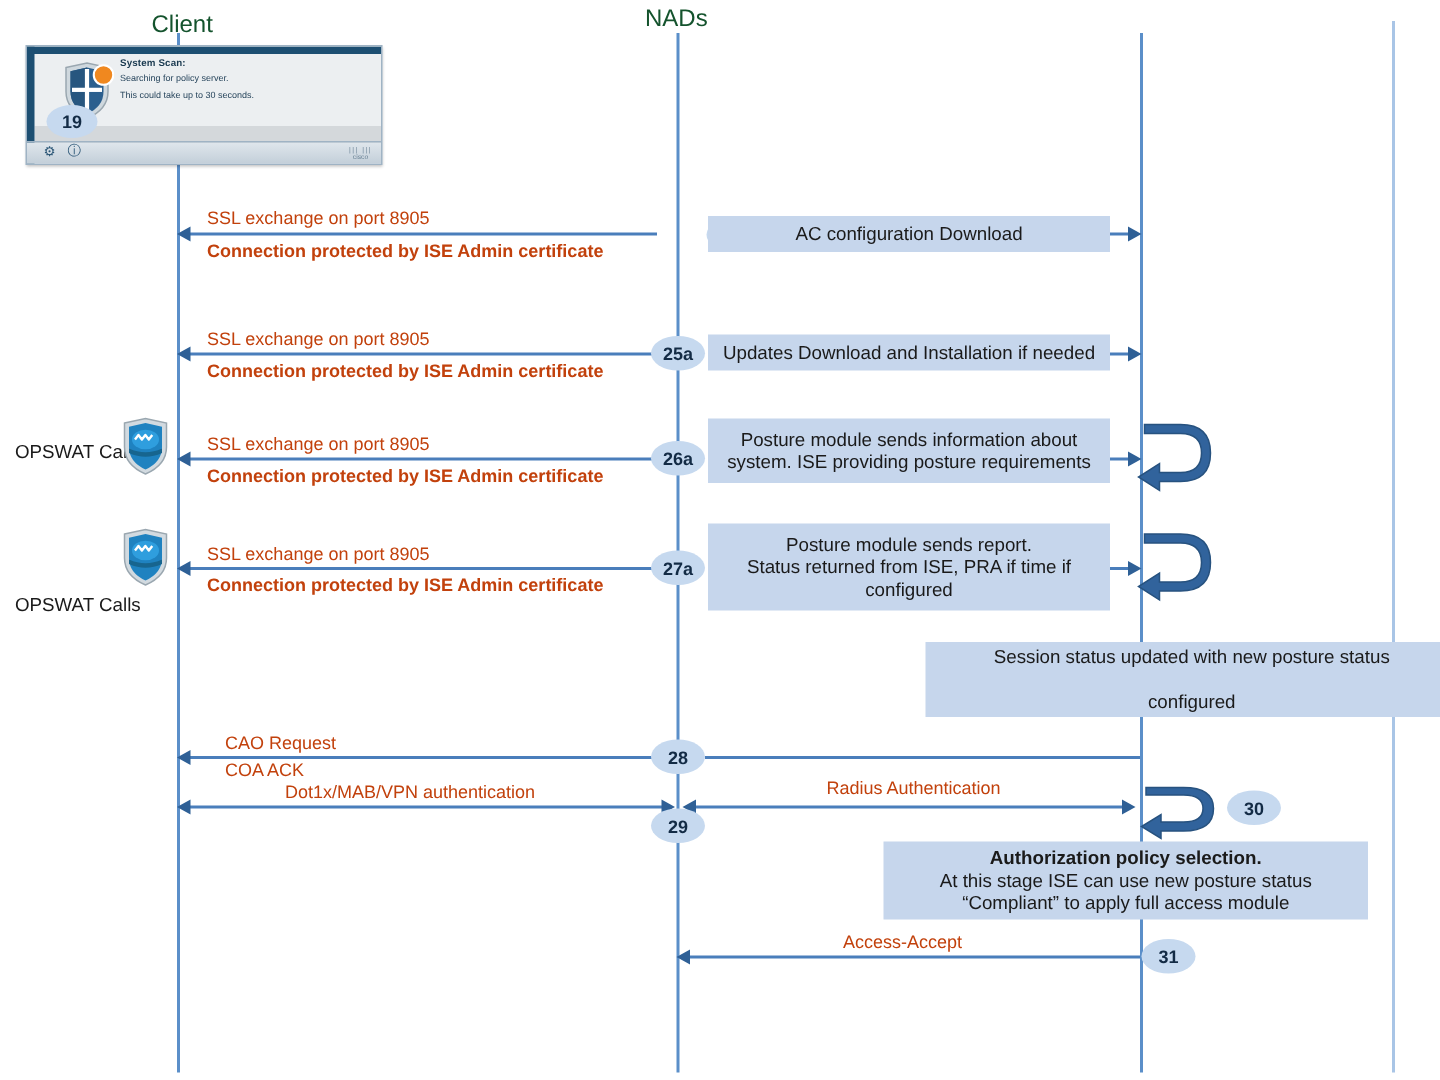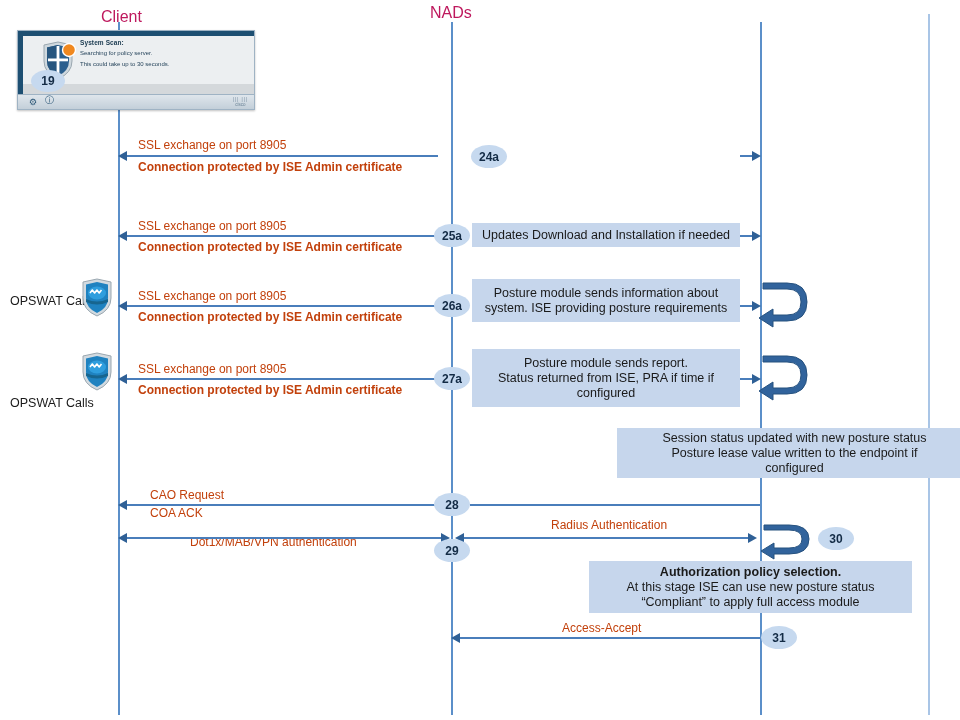--- a/index.html
+++ b/index.html
@@ -4,21 +4,21 @@
 <style>
   html,body{margin:0;padding:0;background:#ffffff;}
   body{width:960px;height:720px;overflow:hidden;
        font-family:"Liberation Sans","DejaVu Sans",sans-serif;color:#1a1a1a;}
   #stage{position:relative;width:960px;height:720px;}
 
   
   .lifeline{position:absolute;width:2px;background:#5b8fc9;}
   .lifeline.pale{background:#a9c5e6;width:2px;}
 
-  .actor-label{position:absolute;font-size:16px;color:#be185d;white-space:nowrap;}
+  .actor-label{position:absolute;font-size:16px;color:#14532d;white-space:nowrap;}
 
   
   .msgbox{position:absolute;background:#c6d6ec;color:#1a1a1a;
           font-size:12.5px;line-height:15px;text-align:center;
           display:flex;align-items:center;justify-content:center;padding:2px 6px;
           box-sizing:border-box;}
   .msgbox .inner{width:100%;}
 
   
   .badge{position:absolute;background:#c6d9ef;border-radius:50%;
@@ -114,20 +114,23 @@
 
   <div class="badge" style="left:31px;top:70px;width:34px;height:22px;">19</div>
 
   <div class="alabel" style="left:138px;top:138px;">SSL exchange on port 8905</div>
   <div class="arrowline" style="left:126px;top:155px;width:312px;"></div>
   <div class="arrowhead left" style="left:118px;top:151px;"></div>
   <div class="alabel b" style="left:138px;top:160px;">Connection  protected by ISE Admin certificate</div>
 
   <div class="badge" style="left:428px;top:145px;width:36px;height:23px;margin-left:43px;">24a</div>
 
+  <div class="msgbox" style="left:472px;top:144px;width:268px;height:24px;">
+    <span class="inner">AC configuration Download</span>
+  </div>
   <div class="arrowline" style="left:740px;top:155px;width:14px;"></div>
   <div class="arrowhead right" style="left:752px;top:151px;"></div>
 
   <div class="alabel" style="left:138px;top:219px;">SSL exchange on port 8905</div>
   <div class="arrowline" style="left:126px;top:235px;width:312px;"></div>
   <div class="arrowhead left" style="left:118px;top:231px;"></div>
   <div class="alabel b" style="left:138px;top:240px;">Connection  protected by ISE Admin certificate</div>
 
   <div class="badge" style="left:434px;top:224px;width:36px;height:23px;">25a</div>
 
@@ -194,35 +197,35 @@
   <div class="arrowhead right" style="left:752px;top:374px;"></div>
 
   <svg class="loop" style="left:757px;top:348px;" width="54" height="56" viewBox="0 0 54 56">
     <path d="M6 8 L30 8 Q50 8 50 27 Q50 46 30 46 L16 46 L16 52 L2 43 L16 34 L16 40 L30 40
              Q44 40 44 27 Q44 14 30 14 L6 14 Z" fill="#31639c" stroke="#27527f" stroke-width="1"></path>
   </svg>
 
   <div class="msgbox" style="left:617px;top:428px;width:355px;height:50px;">
     <span class="inner">
       <span>Session status updated with new posture status</span><br>
-      <span>Posture lease value written to the endpoint if</span><br>
+      <br>
       <span>configured</span>
     </span>
   </div>
 
   <div class="alabel" style="left:150px;top:488px;">CAO Request</div>
   <div class="arrowline" style="left:126px;top:504px;width:312px;"></div>
   <div class="arrowhead left" style="left:118px;top:500px;"></div>
   <div class="alabel" style="left:150px;top:506px;">COA ACK</div>
 
   <div class="arrowline" style="left:470px;top:504px;width:290px;"></div>
 
   <div class="badge" style="left:434px;top:493px;width:36px;height:23px;">28</div>
 
-  <div class="alabel c" style="left:190px;top:521px;margin-top:14px;">Dot1x/MAB/VPN  authentication</div>
+  <div class="alabel c" style="left:190px;top:521px;">Dot1x/MAB/VPN  authentication</div>
   <div class="arrowline" style="left:126px;top:537px;width:318px;"></div>
   <div class="arrowhead left" style="left:118px;top:533px;"></div>
   <div class="arrowhead right" style="left:441px;top:533px;"></div>
 
   <div class="alabel c" style="left:551px;top:518px;">Radius Authentication</div>
   <div class="arrowline" style="left:462px;top:537px;width:290px;"></div>
   <div class="arrowhead left" style="left:455px;top:533px;"></div>
   <div class="arrowhead right" style="left:748px;top:533px;"></div>
 
   <div class="badge" style="left:434px;top:539px;width:36px;height:23px;">29</div>

